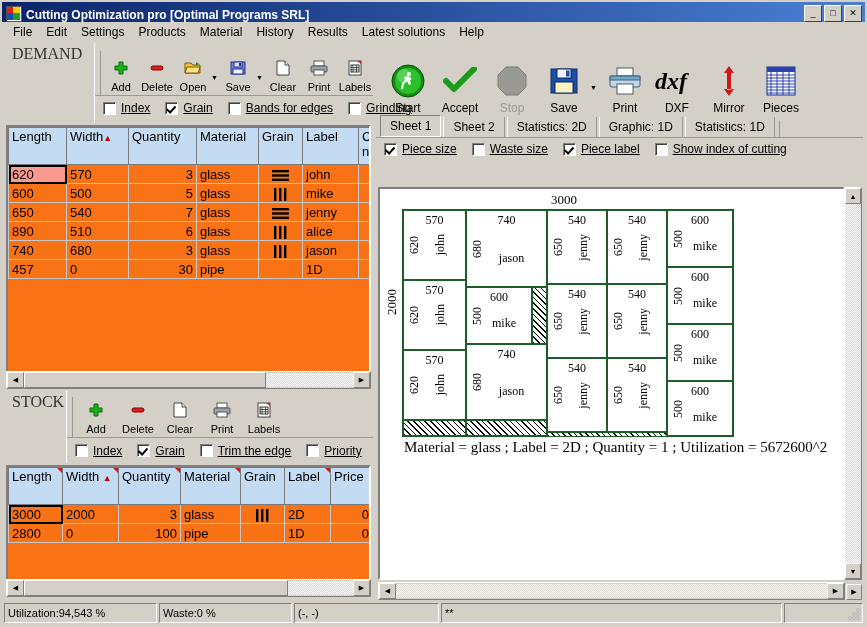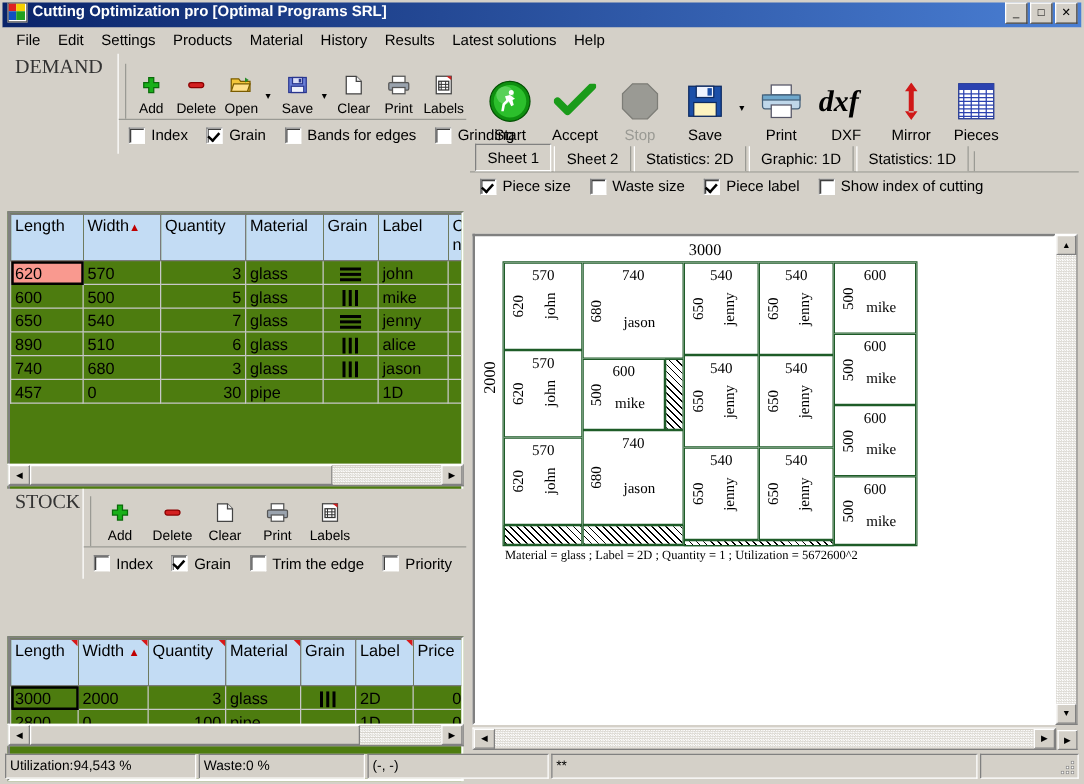--- a/index.html
+++ b/index.html
@@ -7,21 +7,21 @@
     width:867px;height:627px;overflow:hidden;
     font-family:"Liberation Sans",sans-serif;font-size:11px;
     background:#d4d0c8;color:#000;
     -webkit-font-smoothing:none;
   }
   .app{position:relative;width:867px;height:627px;box-sizing:border-box;
        border:2px solid #d4d0c8;background:#d4d0c8;}
 
   
   .titlebar{height:20px;background:linear-gradient(to right,#0a246a,#4a7fd4);
-    display:flex;align-items:flex-start;padding:0 2px;color:#fff;}
+    display:flex;align-items:flex-end;padding:0 2px;color:#fff;}
   .titlebar .tlogo{width:14px;height:14px;margin:0 4px 0 2px;position:relative;
      background:#fff;border:1px solid #555;flex:0 0 auto;}
   .tlogo i{position:absolute;display:block;}
   .tlogo i.a{left:0;top:0;width:6px;height:6px;background:#e02020;}
   .tlogo i.b{left:6px;top:0;width:7px;height:6px;background:#f5d000;}
   .tlogo i.c{left:0;top:6px;width:6px;height:7px;background:#1050c0;}
   .tlogo i.d{left:6px;top:6px;width:7px;height:7px;background:#20a020;}
   .titlebar .ttext{font-weight:bold;font-size:12px;letter-spacing:0;white-space:nowrap;}
   .winbtns{margin-left:auto;display:flex;gap:2px;padding-right:1px;}
   .winbtn{width:16px;height:15px;background:#d4d0c8;
@@ -49,31 +49,31 @@
   .tbbox{position:absolute;left:90px;top:0;right:0;bottom:0;
      border-left:1px solid #fff;}
   .tbrow{display:flex;align-items:flex-end;height:52px;padding-left:3px;
      border-bottom:1px solid #9a9a94;}
   .tbsep{border-left:1px solid #9a9a94;height:44px;margin:0 2px;}
   .tbtn{width:42px;text-align:center;font-size:11px;cursor:default;
      display:flex;flex-direction:column;align-items:center;justify-content:flex-end;height:48px;}
   .tbtn .ic{height:26px;display:flex;align-items:center;justify-content:center;}
   .tbtn .lb{line-height:12px;padding-bottom:2px;white-space:nowrap;}
   .arrow-dn{font-size:7px;padding:0 2px 14px 0;color:#000;}
-  .chkrow{display:flex;align-items:center;height:24px;padding-left:8px;gap:5px;font-size:12px;}
+  .chkrow{display:flex;align-items:center;height:24px;padding-left:8px;gap:5px;font-size:12px;text-decoration:underline;}
   .chk{width:11px;height:11px;background:#fff;border:1px solid;
      border-color:#808080 #fff #fff #808080;box-shadow:inset 1px 1px 0 #404040;
      position:relative;flex:0 0 auto;}
   .chk.on::after{content:"";position:absolute;left:2px;top:1px;width:4px;height:7px;
      border:solid #000;border-width:0 2px 2px 0;transform:rotate(42deg);}
   .chklb{margin-right:10px;white-space:nowrap;}
 
   
-  .gridwrap{position:absolute;left:2px;right:2px;background:#4d7c0f;
-     border:2px solid;border-color:#808080 #fff #fff #808080;overflow:hidden;margin-top:44px;}
+  .gridwrap{position:absolute;left:2px;right:2px;background:#f97316;
+     border:2px solid;border-color:#808080 #fff #fff #808080;overflow:hidden;}
   table.grid{border-collapse:collapse;table-layout:fixed;font-size:12px;width:100%;}
   table.grid th{background:#c3dcf4;border:1px solid #7a7a7a;font-weight:normal;
      font-size:13px;text-align:left;padding:1px 3px;vertical-align:top;position:relative;height:34px;}
   table.grid td{border:1px solid #c8c8c8;padding:0 3px;height:18px;font-size:13px;
      white-space:nowrap;overflow:hidden;}
   td.num{text-align:right;}
   .sortup{color:#c00000;font-size:9px;}
   .redtri{position:absolute;right:0;top:0;width:0;height:0;
      border-left:5px solid transparent;border-top:5px solid #d81818;}
   .selcell{background:#f9998f;outline:2px solid #000;outline-offset:-2px;font-weight:normal;}
@@ -134,21 +134,21 @@
      writing-mode:vertical-rl;font-size:12px;}
   .p-lb{position:absolute;left:0;right:0;top:50%;transform:translateY(-50%);
      text-align:center;font-size:12px;padding-left:10px;}
   .p-lb.vert{writing-mode:vertical-rl;transform:translateY(-50%) rotate(180deg);
      left:auto;right:auto;width:auto;padding:0;
      top:50%;}
   .p-lbv-wrap{position:absolute;left:0;right:0;top:0;bottom:0;
      display:flex;align-items:center;justify-content:center;padding-left:12px;}
   .waste{position:absolute;box-sizing:border-box;border:1px solid #1e5c28;
      background:repeating-linear-gradient(45deg,#000 0 1px,#fff 1px 4px);}
-  .caption{position:absolute;font-family:"Liberation Serif",serif;font-size:10px;white-space:nowrap;}
+  .caption{position:absolute;font-family:"Liberation Serif",serif;font-size:15px;white-space:nowrap;}
 
   
   .statusbar{position:absolute;left:2px;right:2px;bottom:2px;height:20px;display:flex;
      background:#d4d0c8;align-items:stretch;gap:2px;}
   .scell{border:1px solid;border-color:#808080 #fff #fff #808080;
      display:flex;align-items:center;padding-left:3px;font-size:11px;overflow:hidden;}
   .grip{width:14px;align-self:flex-end;height:14px;position:relative;}
 </style>
 </head>
 <body>

